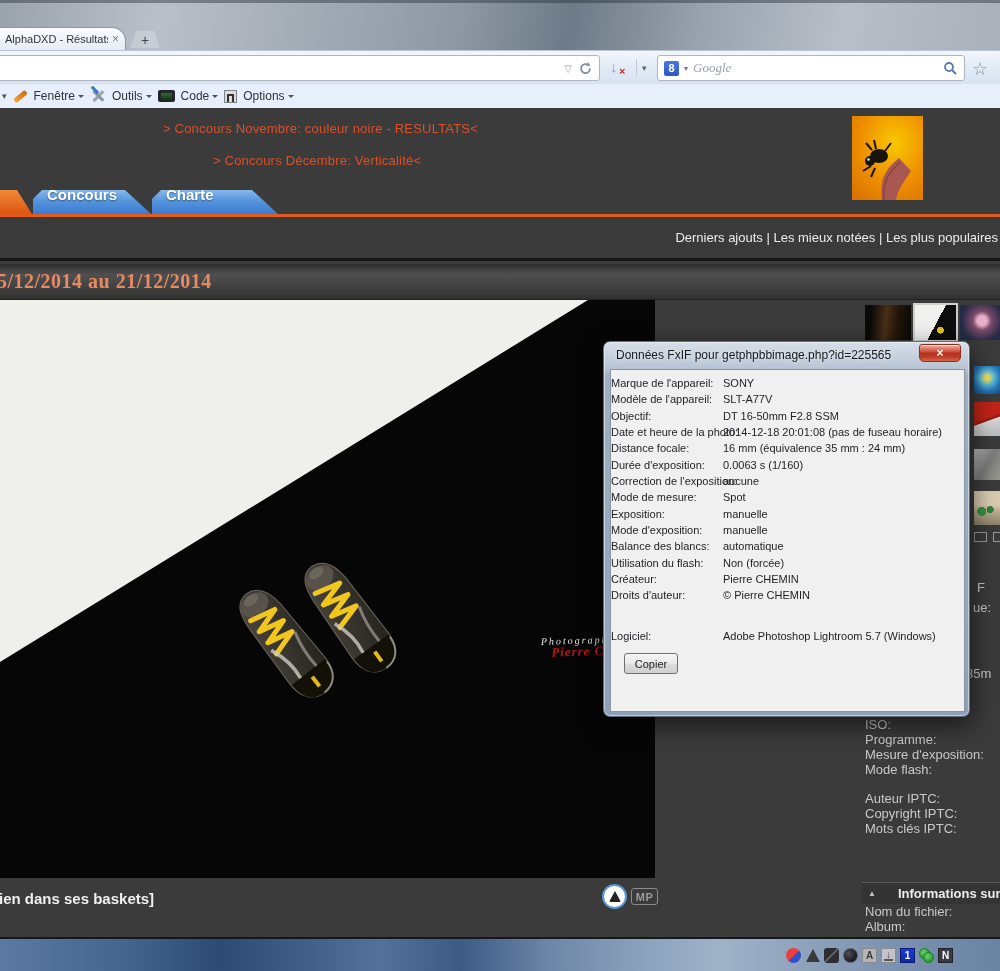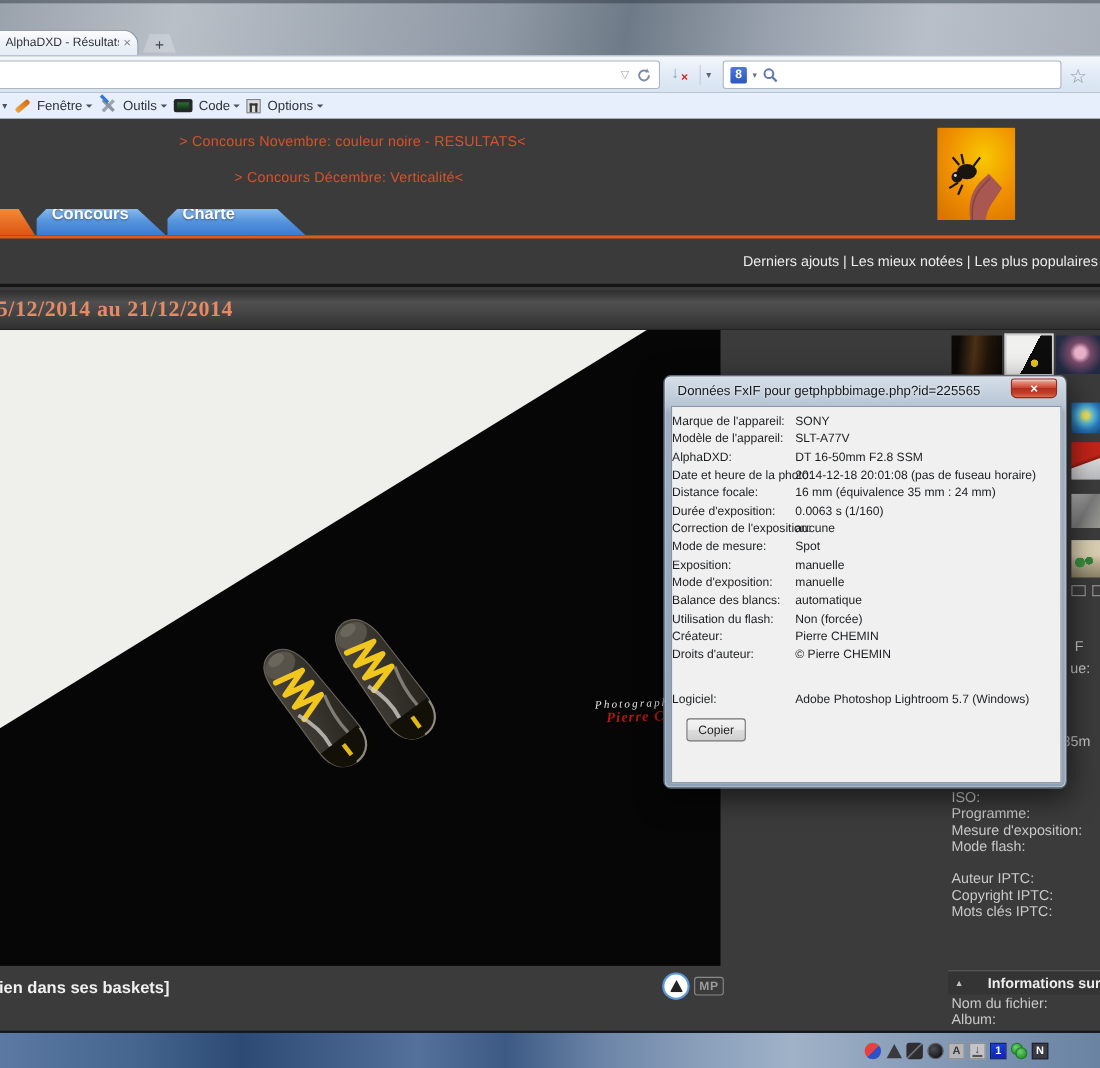--- a/index.html
+++ b/index.html
@@ -193,20 +193,21 @@
   </div>
   <div class="dl-wrap">
     <span class="dl-arrow">↓</span>
     <span class="dl-x">×</span>
   </div>
   <div class="tb-sep"></div>
   <span class="tb-dd">▾</span>
   <div class="searchbar">
     <span class="g-fav">8</span>
     <span class="glyph-dim" style="font-size:8px;color:#6a7480">▾</span>
+    <span class="search-ph">Google</span>
     <svg width="15" height="15" viewBox="0 0 15 15">
       <circle cx="6" cy="6" r="4" fill="none" stroke="#5a7ab0" stroke-width="1.8"></circle>
       <line x1="9" y1="9" x2="13" y2="13" stroke="#5a7ab0" stroke-width="2"></line>
     </svg>
   </div>
   <span class="star">☆</span>
 </div>
 
 <div id="devbar">
   <span class="glyph-dim" style="color:#4a525c;font-size:9px">▾</span>
@@ -366,21 +367,21 @@
           <span class="dlg-label">Marque de l'appareil:</span>
           <span class="dlg-value">SONY</span>
         </div>
 
         <div class="dlg-row">
           <span class="dlg-label">Modèle de l'appareil:</span>
           <span class="dlg-value">SLT-A77V</span>
         </div>
 
         <div class="dlg-row">
-          <span class="dlg-label">AlphaDXD:</span>
+          <span class="dlg-label">Objectif:</span>
           <span class="dlg-value">DT 16-50mm F2.8 SSM</span>
         </div>
 
         <div class="dlg-row">
           <span class="dlg-label">Date et heure de la photo:</span>
           <span class="dlg-value">2014-12-18 20:01:08 (pas de fuseau horaire)</span>
         </div>
 
         <div class="dlg-row">
           <span class="dlg-label">Distance focale:</span>

